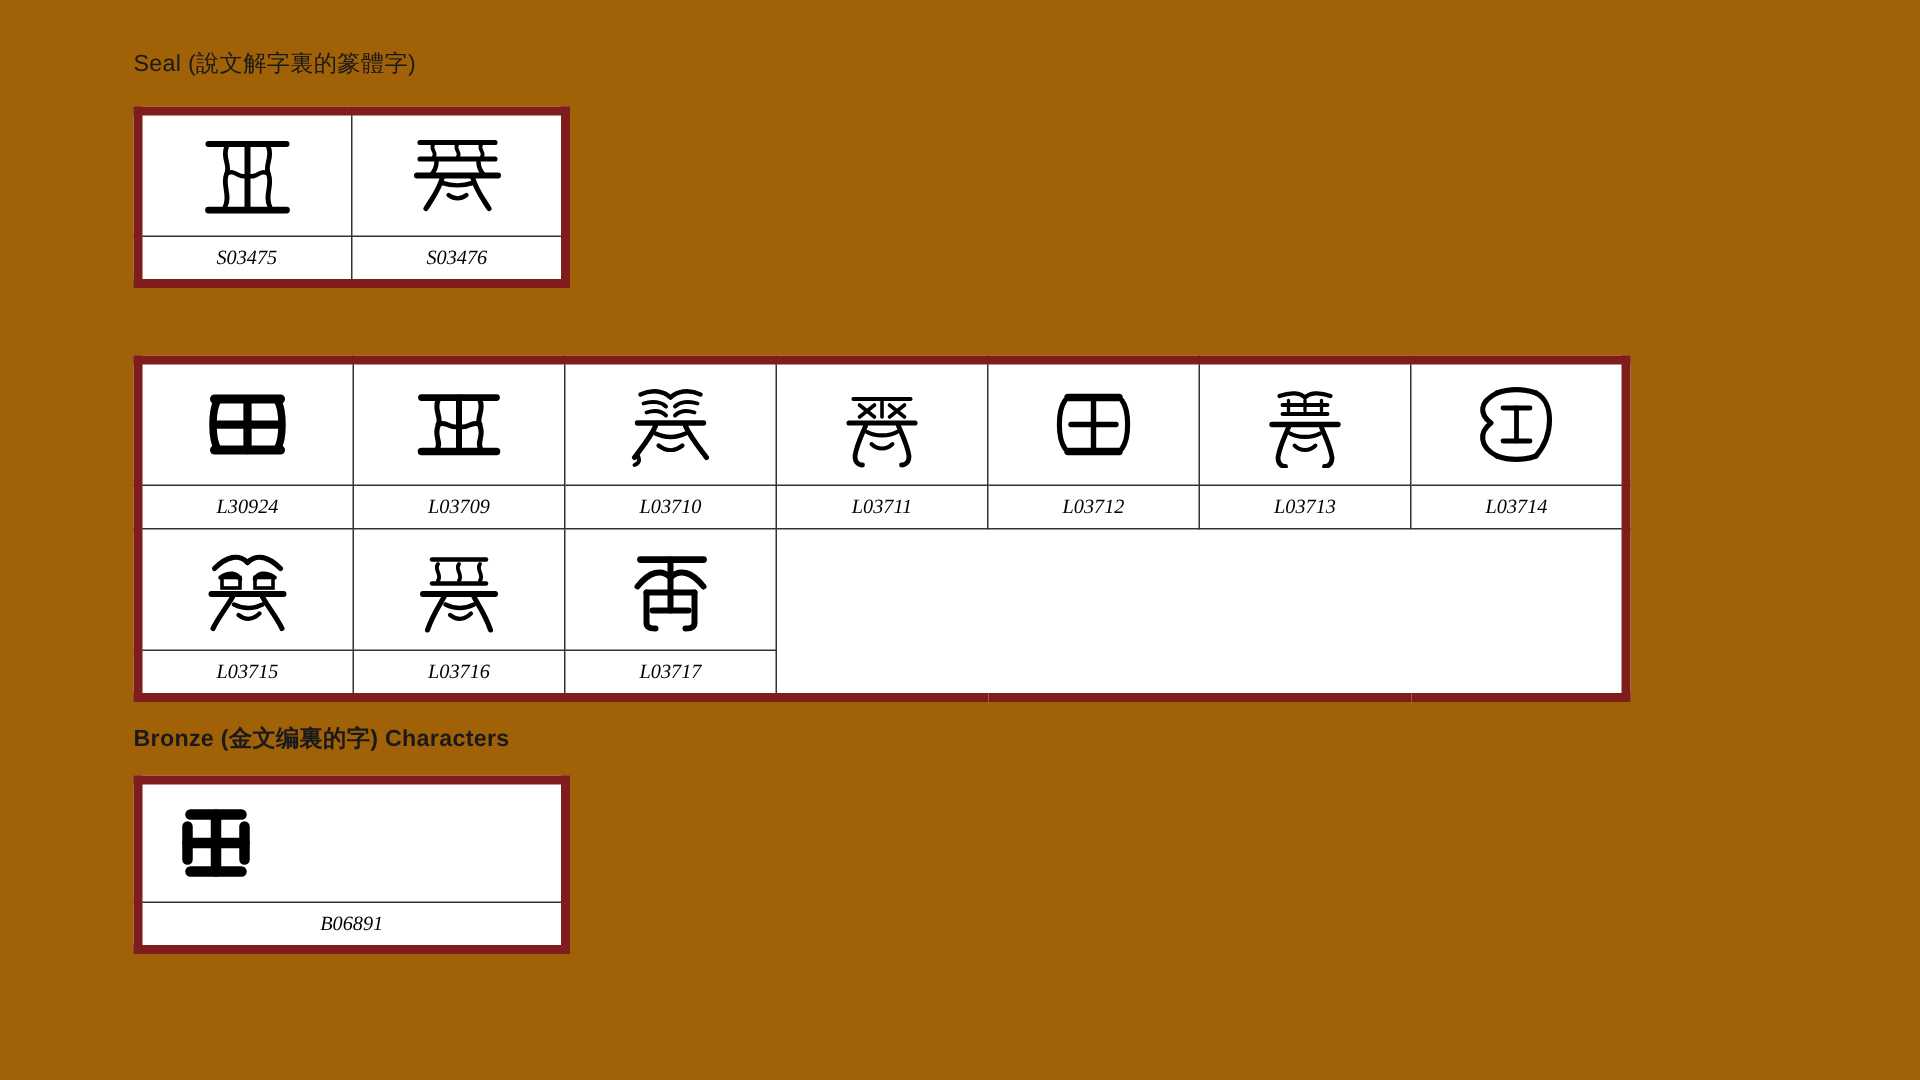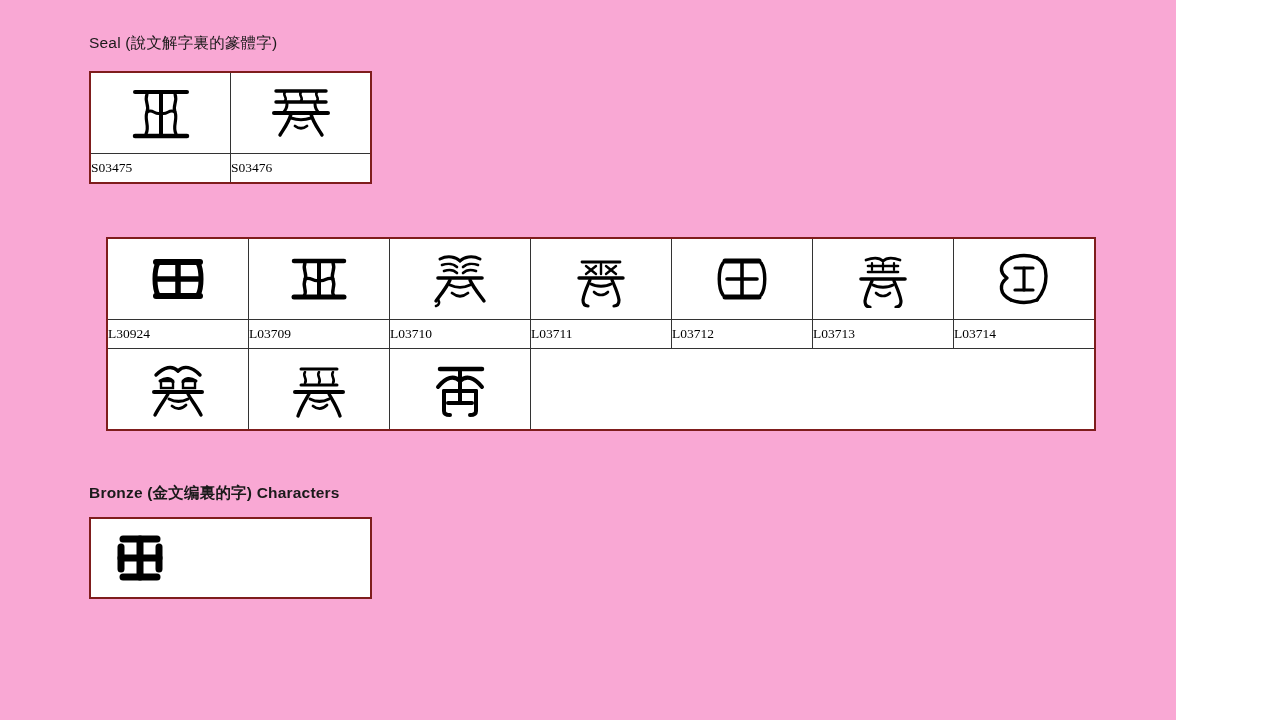--- a/index.html
+++ b/index.html
@@ -9,38 +9,40 @@
     width: 1280px;
     height: 720px;
     overflow: hidden;
   }
   body {
     font-family: "Liberation Sans", sans-serif;
     color: #000000;
   }
   .page {
     position: relative;
-    width: 1176px;
+    width: 1280px;
     height: 720px;
-    background: #f9a8d4;
+    background: #a16207;
+    text-align: center;
   }
   .section-heading {
     position: absolute;
     font-family: "Liberation Sans", sans-serif;
     font-size: 15.5px;
     color: #1a1a1a;
     letter-spacing: 0.2px;
     white-space: nowrap;
     line-height: 1;
   }
   .glyph-table {
     position: absolute;
     border-collapse: collapse;
-    border: 2px solid #7f1d1d;
+    border: 6px solid #7f1d1d;
     background: #ffffff;
+    font-style: italic;
   }
   .glyph-table td {
     border: 1px solid #333333;
     padding: 0;
     vertical-align: middle;
   }
   .glyph-cell {
     height: 80px;
     text-align: center;
     background: #ffffff;
@@ -68,21 +70,21 @@
     fill: none;
     stroke: #000000;
     stroke-linecap: round;
     stroke-linejoin: round;
   }
   
   #seal-table { left: 89px; top: 71px; }
   #seal-table td.glyph-cell { width: 139px; }
   #seal-table td.label-cell { width: 139px; }
 
-  #lst-table { left: 106px; top: 237px; }
+  #lst-table { left: 89px; top: 237px; }
   #lst-table td { width: 140px; }
 
   #bronze-table { left: 89px; top: 517px; }
   #bronze-table td { width: 261px; }
   #bronze-table td.glyph-cell { height: 78px; }
 
   #heading-seal  { left: 89px; top: 35px; }
   #heading-lst   { left: 89px; top: 206px; }
   #heading-bronze{ left: 89px; top: 485px; font-weight: bold; }
 </style>
@@ -275,35 +277,47 @@
           <line x1="18" y1="32" x2="50" y2="32" stroke-width="4"></line>
           <line x1="34" y1="32" x2="34" y2="44" stroke-width="4"></line>
           <line x1="22" y1="44" x2="46" y2="44" stroke-width="4"></line>
         </svg>
       </td>
       <td style="border:none;"></td>
       <td style="border:none;"></td>
       <td style="border:none;"></td>
       <td style="border:none;"></td>
     </tr>
+    <tr>
+      <td class="label-cell">L03715</td>
+      <td class="label-cell">L03716</td>
+      <td class="label-cell">L03717</td>
+      <td style="border:none;"></td>
+      <td style="border:none;"></td>
+      <td style="border:none;"></td>
+      <td style="border:none;"></td>
+    </tr>
   </tbody>
     </table>
 
   <div class="section-heading" id="heading-bronze">Bronze (金文编裏的字) Characters</div>
 
   <table class="glyph-table" id="bronze-table">
     <tbody>
         <tr>
       <td class="glyph-cell left-align">
         <svg class="glyph-svg" width="62" height="58" viewBox="0 0 62 58">
           <line x1="14" y1="10" x2="48" y2="10" stroke-width="7"></line>
           <line x1="14" y1="48" x2="48" y2="48" stroke-width="7"></line>
           <line x1="31" y1="10" x2="31" y2="48" stroke-width="7"></line>
           <line x1="12" y1="29" x2="50" y2="29" stroke-width="7"></line>
           <line x1="12" y1="18" x2="12" y2="40" stroke-width="7"></line>
           <line x1="50" y1="18" x2="50" y2="40" stroke-width="7"></line>
         </svg>
       </td>
     </tr>
+    <tr>
+      <td class="label-cell">B06891</td>
+    </tr>
   </tbody>
     </table>
 
 </div>
 
 </body></html>

